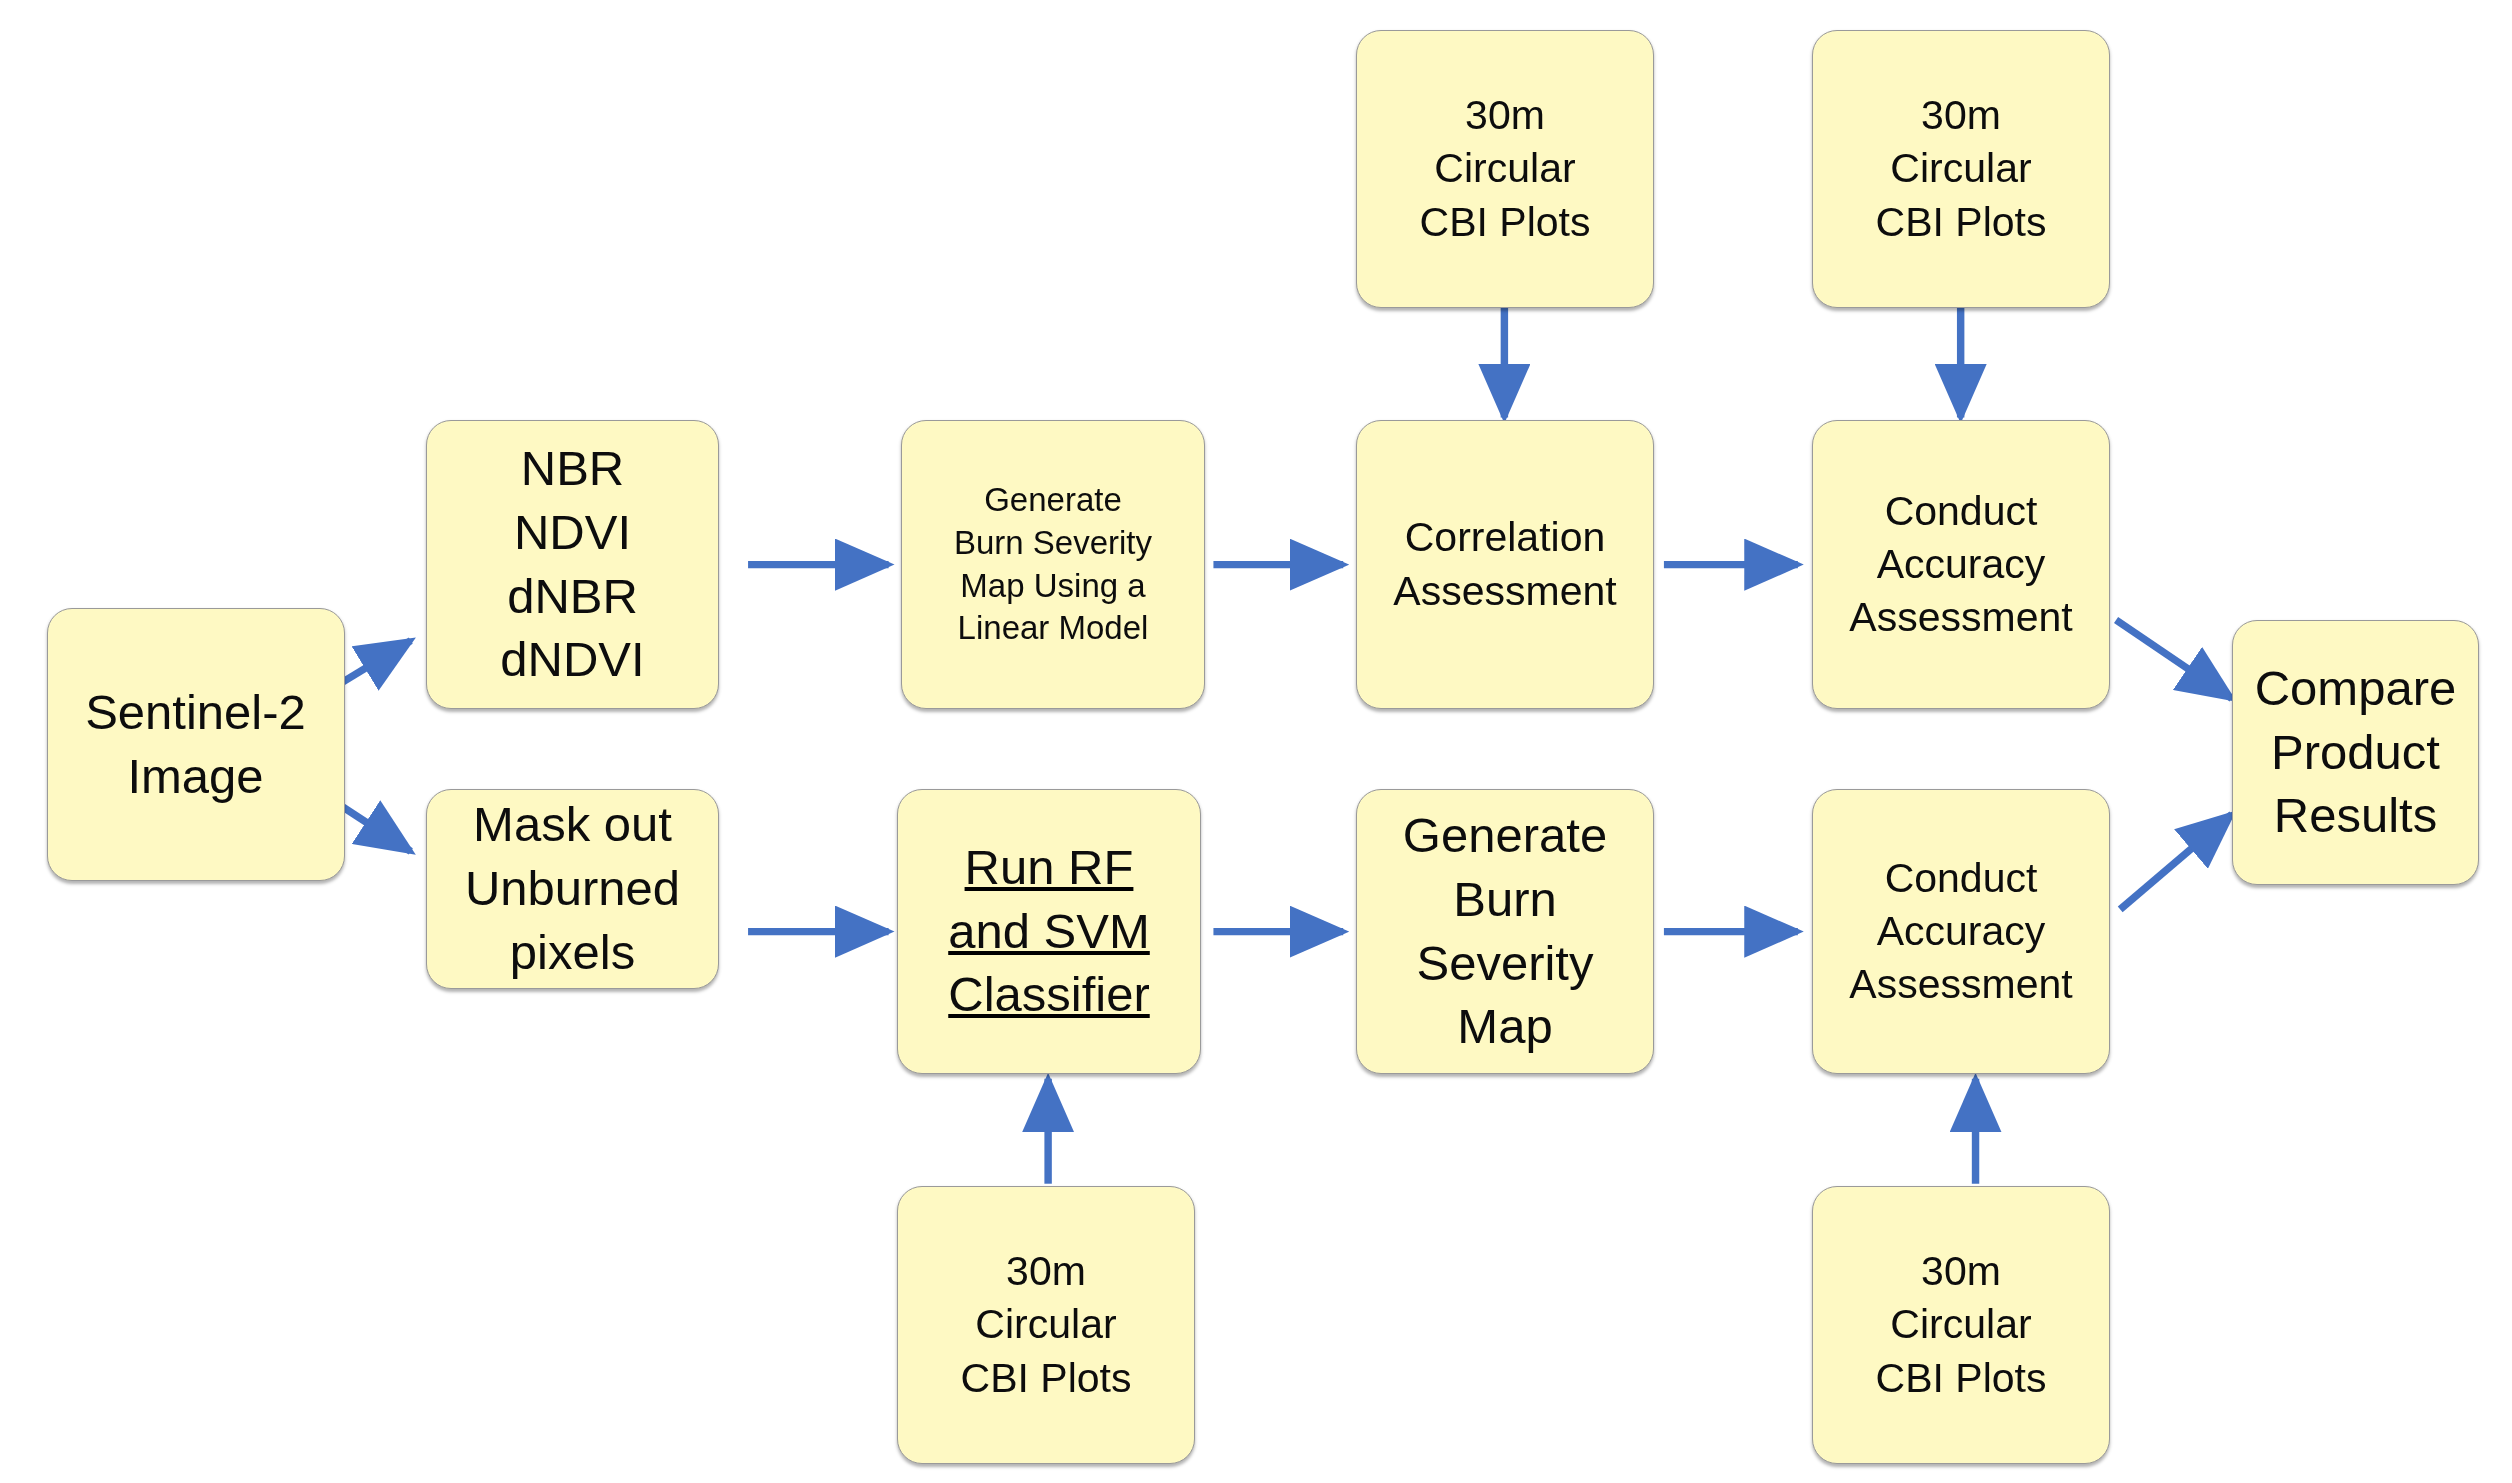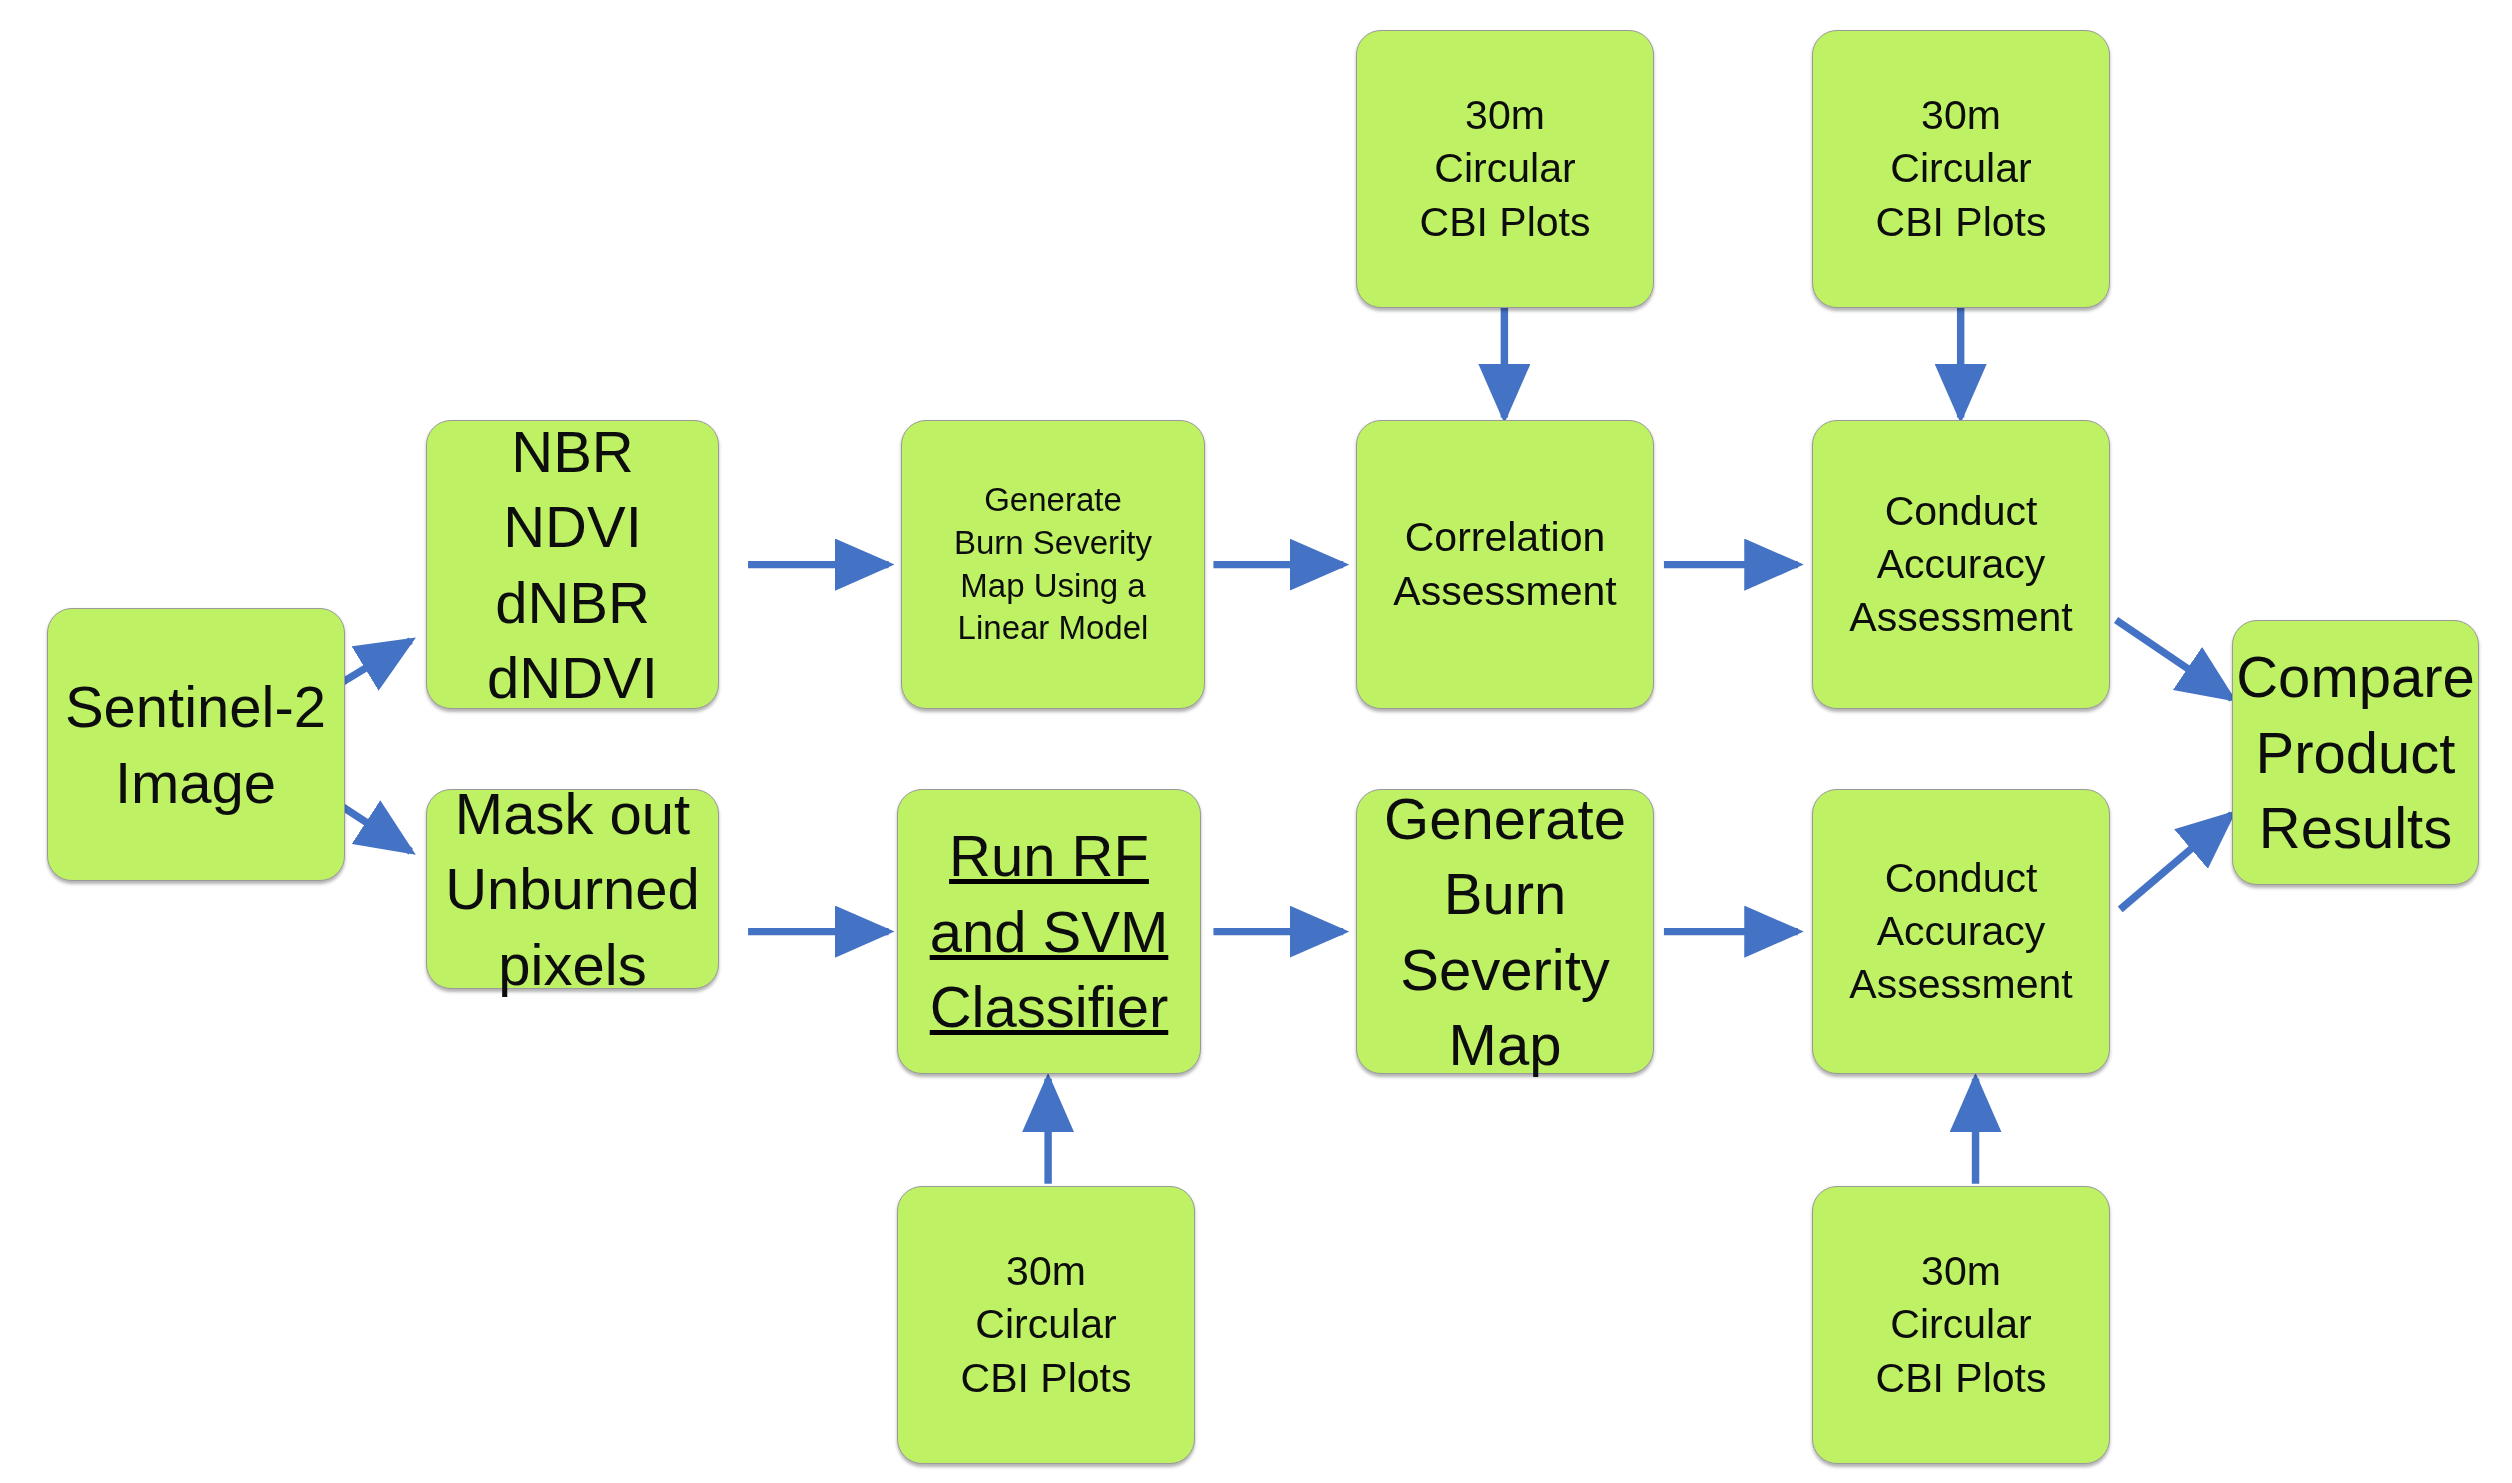--- a/index.html
+++ b/index.html
@@ -23,37 +23,37 @@
     position: absolute;
     left: 0;
     top: 0;
     width: 2512px;
     height: 1483px;
     pointer-events: none;
   }
   .node {
     position: absolute;
     box-sizing: border-box;
-    background: #bef264;
+    background: #fef9c3;
     border: 1.7px solid #9a9a9a;
     border-radius: 25px;
     box-shadow: 0 2.5px 3.3px rgba(0,0,0,0.30);
     display: flex;
     align-items: center;
     justify-content: center;
     text-align: center;
   }
   .node-label {
     color: #0d0d0d;
     line-height: 1.30;
     padding: 0 8.3px;
     white-space: pre-line;
     font-weight: 400;
   }
-  .fs-big   { font-size: 58px; }
+  .fs-big   { font-size: 49px; }
   .fs-med   { font-size: 41px; }
   .fs-small { font-size: 33px; }
 </style>
 </head>
 <body>
 
 <div id="flow-root">
 
   <svg id="edge-layer" viewBox="0 0 3039 1794" width="2512" height="1483" xmlns="http://www.w3.org/2000/svg">
     <defs>

